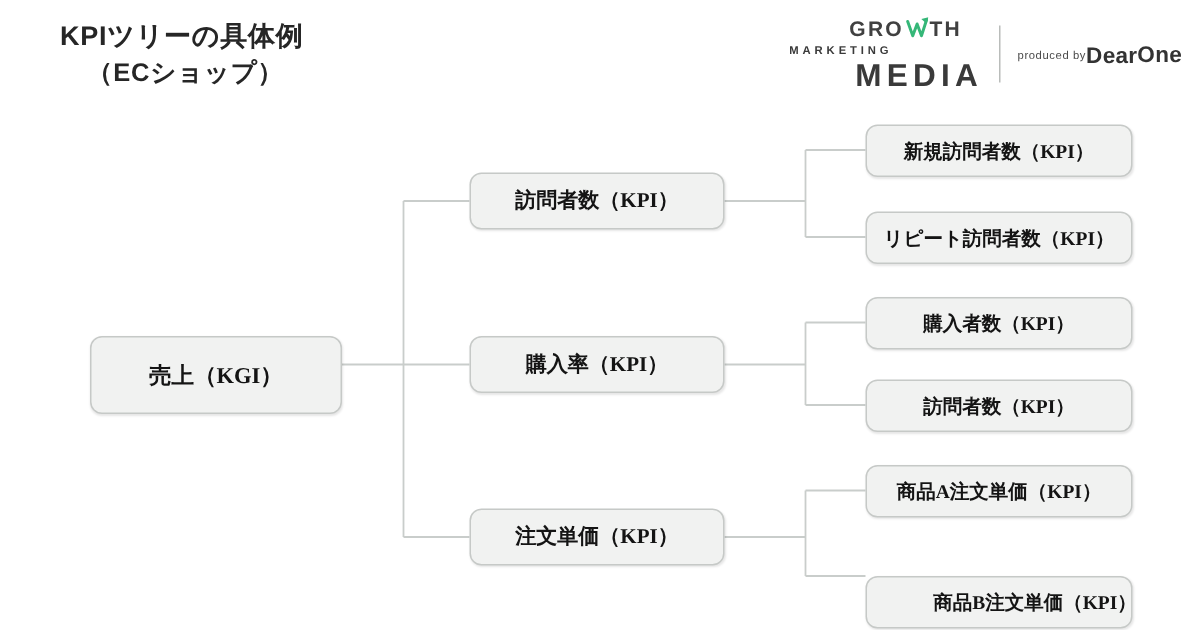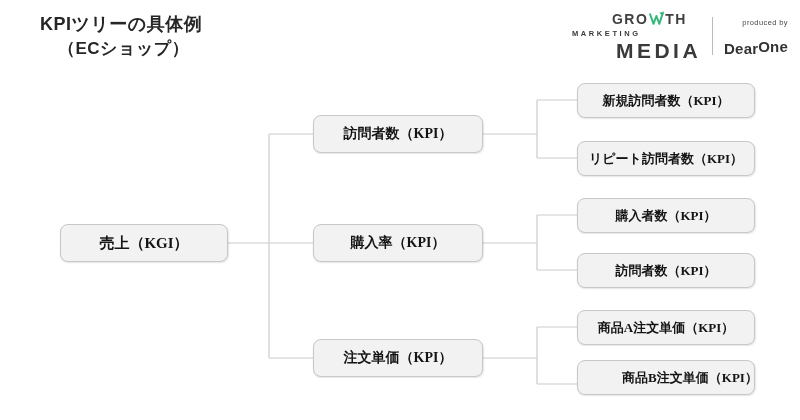--- a/index.html
+++ b/index.html
@@ -32,51 +32,51 @@
   .logo-w { margin: 0 1px -1px 1px; }
   .logo-marketing {
     font-weight: 600; font-size: 7.5px; letter-spacing: 2.6px;
     color: #3a3a3a; margin-top: 3px; line-height: 1;
   }
   .logo-media {
     font-weight: 700; font-size: 21px; letter-spacing: 3.5px;
     color: #3a3a3a; margin-top: 2px; line-height: 1; margin-left: 44px;
   }
   .logo-divider { width: 1px; height: 38px; background: #b9bcba; }
-  .logo-right { display: flex; flex-direction: column; align-items: flex-end; padding-top: 2px; gap: 12px; }
+  .logo-right { display: flex; flex-direction: row; align-items: center; padding-top: 2px; }
   .produced-by { font-size: 7.5px; color: #4a4a4a; letter-spacing: 0.4px; }
   .dearone { font-weight: 700; font-size: 15px; color: #333333; margin-top: 2px; line-height: 1; letter-spacing: 0.2px; }
   .dearone .one { position: relative; top: -1.5px; }
 
   
   .connectors { position: absolute; left: 0; top: 0; }
   .node {
     position: absolute;
     background: #f1f2f1;
     border: 1px solid #c6c9c7;
     border-radius: 8px;
     box-shadow: 0.5px 1px 1.5px rgba(0,0,0,0.10);
     display: flex; align-items: center; justify-content: center;
     font-weight: 700; color: #141414;
     box-sizing: border-box;
     white-space: nowrap;
     font-family: Liberation Serif, serif;
   }
-  .node-root  { left: 60px;  top: 224px; width: 168px; height: 38px; font-size: 15px; }
+  .node-root  { left: 60px;  top: 224px; width: 168px; height: 52px; font-size: 15px; }
   .node-mid   { left: 313px; width: 170px; height: 38px; font-size: 14px; }
   .node-mid-0 { top: 115px; }
   .node-mid-1 { top: 224px; }
   .node-mid-2 { top: 339px; }
   .node-leaf  { left: 577px; width: 178px; height: 35px; font-size: 13px; }
   .node-leaf-0 { top: 83px; }
   .node-leaf-1 { top: 141px; }
   .node-leaf-2 { top: 198px; }
   .node-leaf-3 { top: 253px; }
   .node-leaf-4 { top: 310px; }
-  .node-leaf-5 { top: 360px; padding-left: 48px; }
+  .node-leaf-5 { top: 384px; padding-left: 48px; }
 </style>
 </head>
 <body>
 
 <div class="title">
   <div>KPIツリーの具体例</div>
   <div class="title-line2">（ECショップ）</div>
 </div>
 
 <div class="logo">

